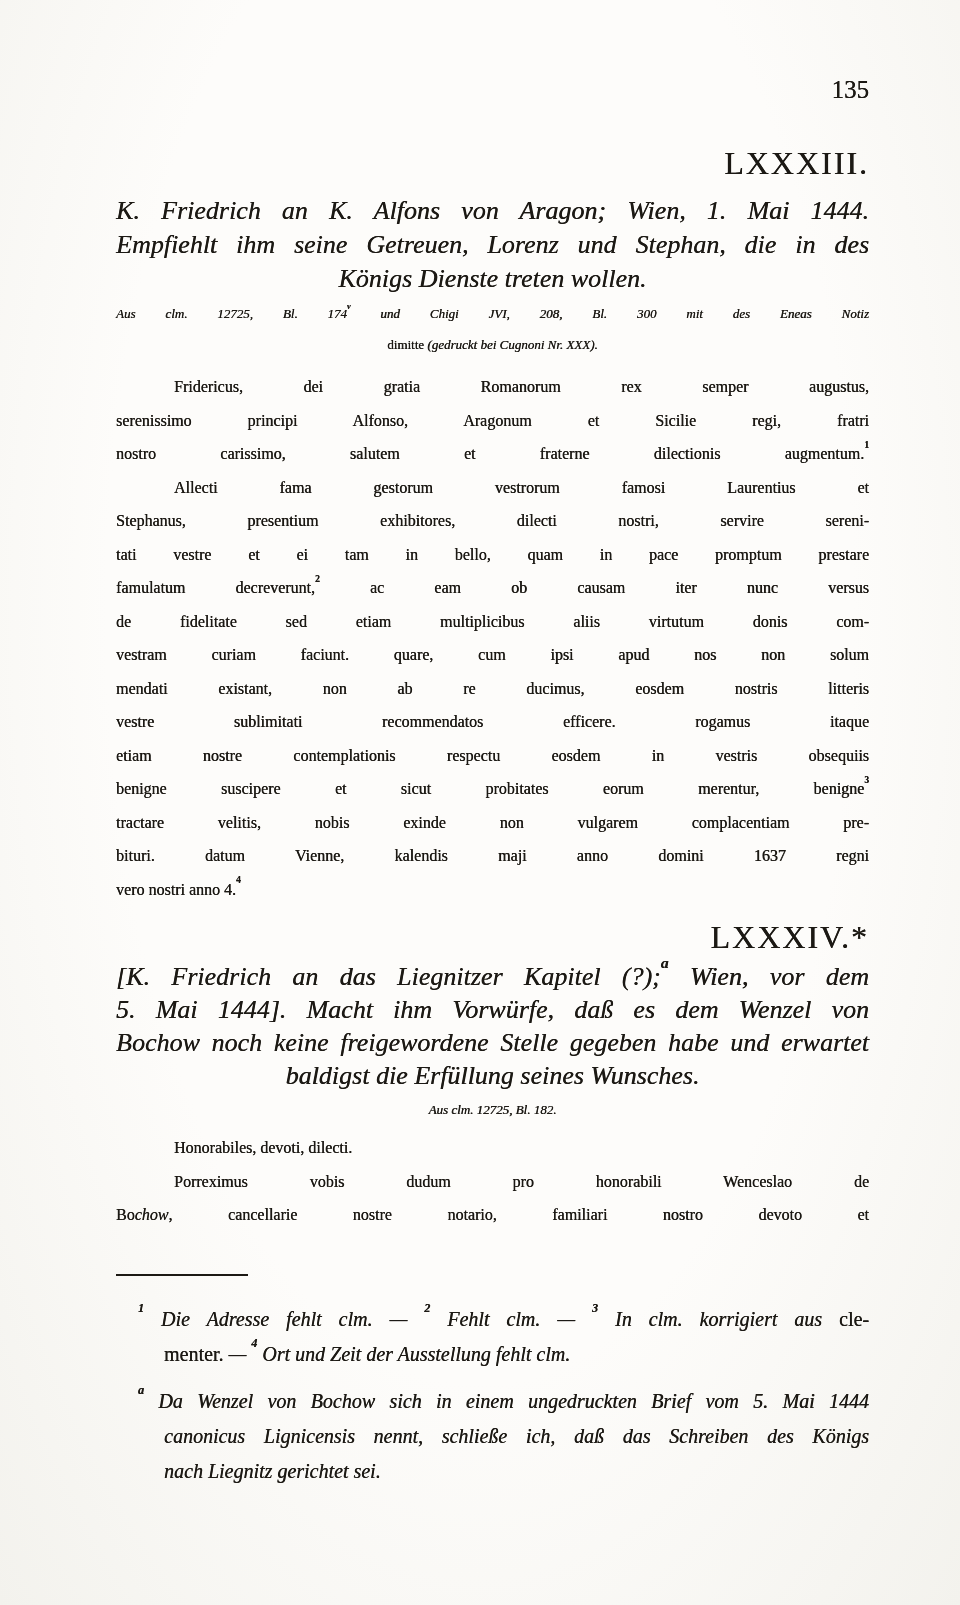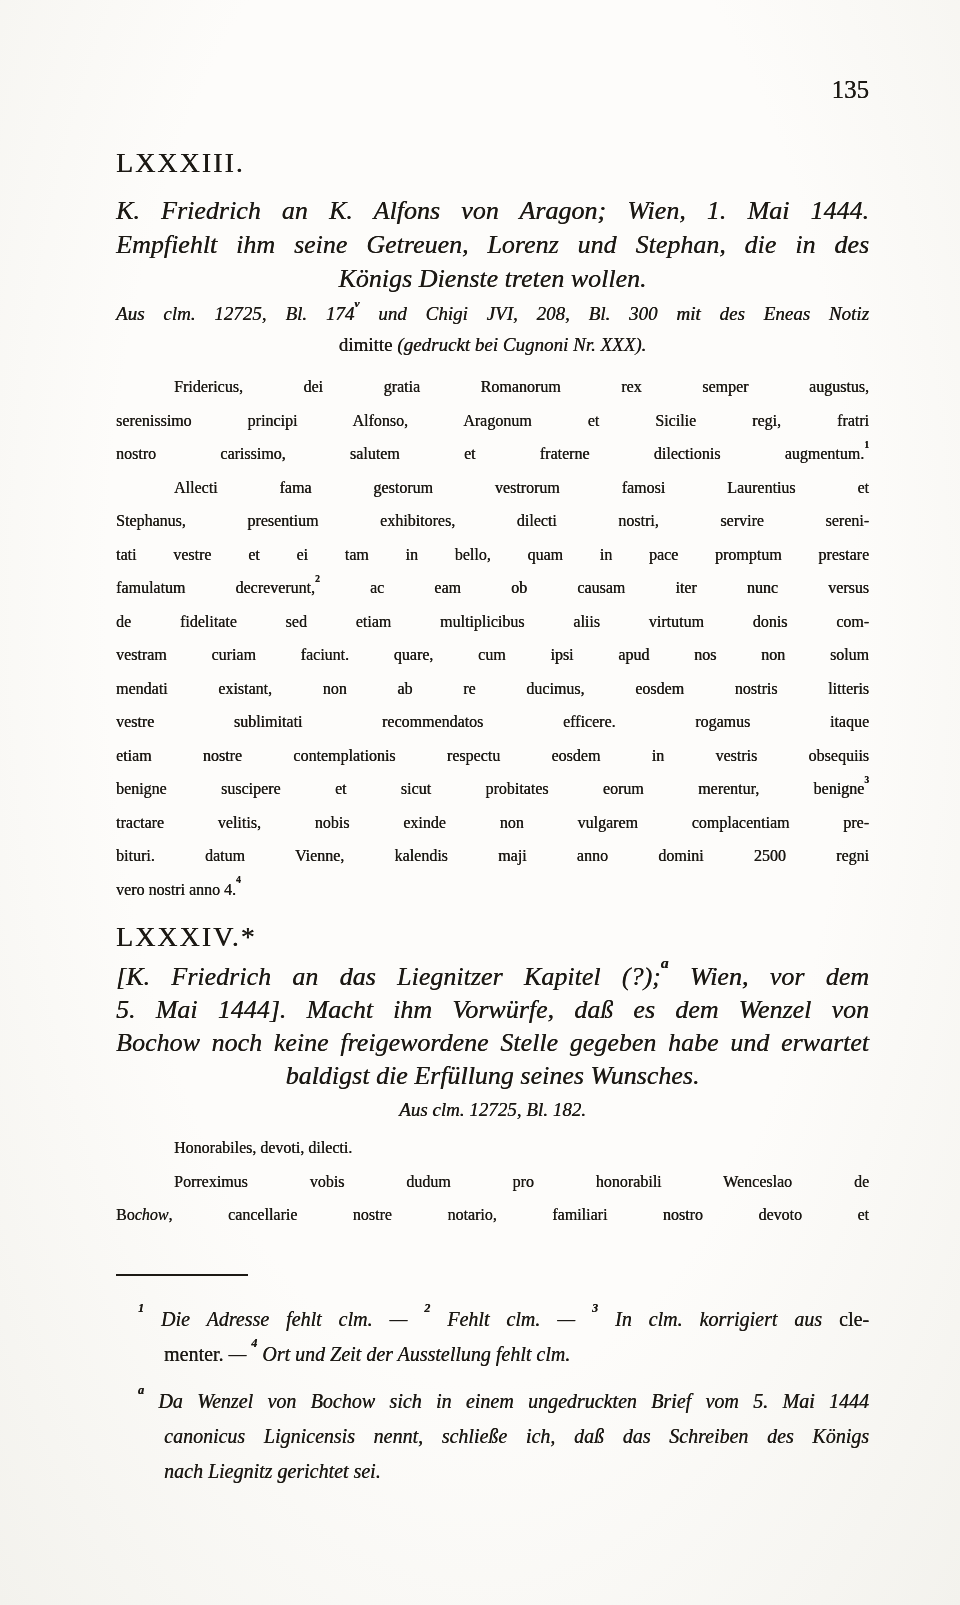--- a/index.html
+++ b/index.html
@@ -19,24 +19,24 @@
     text-shadow: 0.3px 0 0 currentColor; 
     margin-left: 24px;
   }
   .pageno {
     text-align: right;
     font-size: 25px;
     line-height: 28px;
   }
   .heading {
     margin: 44px 0 0 0;
-    font-size: 28px;
+    font-size: 32px;
     line-height: 30px;
     font-weight: normal;
-    text-align: left;
+    text-align: right;
     letter-spacing: 2px;
   }
   .heading2 { margin-top: 16px; }
   .it { font-style: italic; }
   em { font-style: italic; }
   .it em { font-style: normal; } 
   sup {
     font-size: 60%;
     line-height: 0;
     position: relative;
@@ -49,21 +49,21 @@
   .ln.l { text-align-last: left; }
   .ln.f { text-indent: 58px; }
   .summary {
     margin-top: 16px;
     font-size: 26px;
     line-height: 34px;
   }
   .summary.s2 { margin-top: 8px; line-height: 33px; }
   .source {
     margin-top: 2px;
-    font-size: 19px;
+    font-size: 13px;
     line-height: 31px;
   }
   .bodytext {
     margin-top: 10px;
     font-size: 16px;
     line-height: 33.5px;
   }
   .bodytext.b2 { margin-top: 6px; }
   .divider {
     margin-top: 42px;
@@ -106,21 +106,21 @@
         <div class="ln j">Stephanus, presentium exhibitores, dilecti nostri, servire sereni-</div>
         <div class="ln j">tati vestre et ei tam in bello, quam in pace promptum prestare</div>
         <div class="ln j">famulatum decreverunt,<sup>2</sup> ac eam ob causam iter nunc versus</div>
         <div class="ln j">de fidelitate sed etiam multiplicibus aliis virtutum donis com-</div>
         <div class="ln j">vestram curiam faciunt.  quare, cum ipsi apud nos non solum</div>
         <div class="ln j">mendati existant, non ab re ducimus, eosdem nostris litteris</div>
         <div class="ln j">vestre sublimitati recommendatos efficere.  rogamus itaque</div>
         <div class="ln j">etiam nostre contemplationis respectu eosdem in vestris obsequiis</div>
         <div class="ln j">benigne suscipere et sicut probitates eorum merentur, benigne<sup>3</sup></div>
         <div class="ln j">tractare velitis, nobis exinde non vulgarem complacentiam pre-</div>
-        <div class="ln j">bituri.  datum Vienne, kalendis maji anno domini 2500 regni</div>
+        <div class="ln j">bituri.  datum Vienne, kalendis maji anno domini 1637 regni</div>
         <div class="ln l">vero nostri anno 4.<sup>4</sup></div>
       </div>
   </div>
 
   <div>
     <h1 class="heading heading2">LXXXIV.*</h1>
     <div class="summary s2 it">
         <div class="ln j">[K. Friedrich an das Liegnitzer Kapitel (?);<sup>a</sup> Wien, vor dem</div>
         <div class="ln j">5. Mai 1444].  Macht ihm Vorwürfe, daß es dem Wenzel von</div>
         <div class="ln j">Bochow noch keine freigewordene Stelle gegeben habe und erwartet</div>

